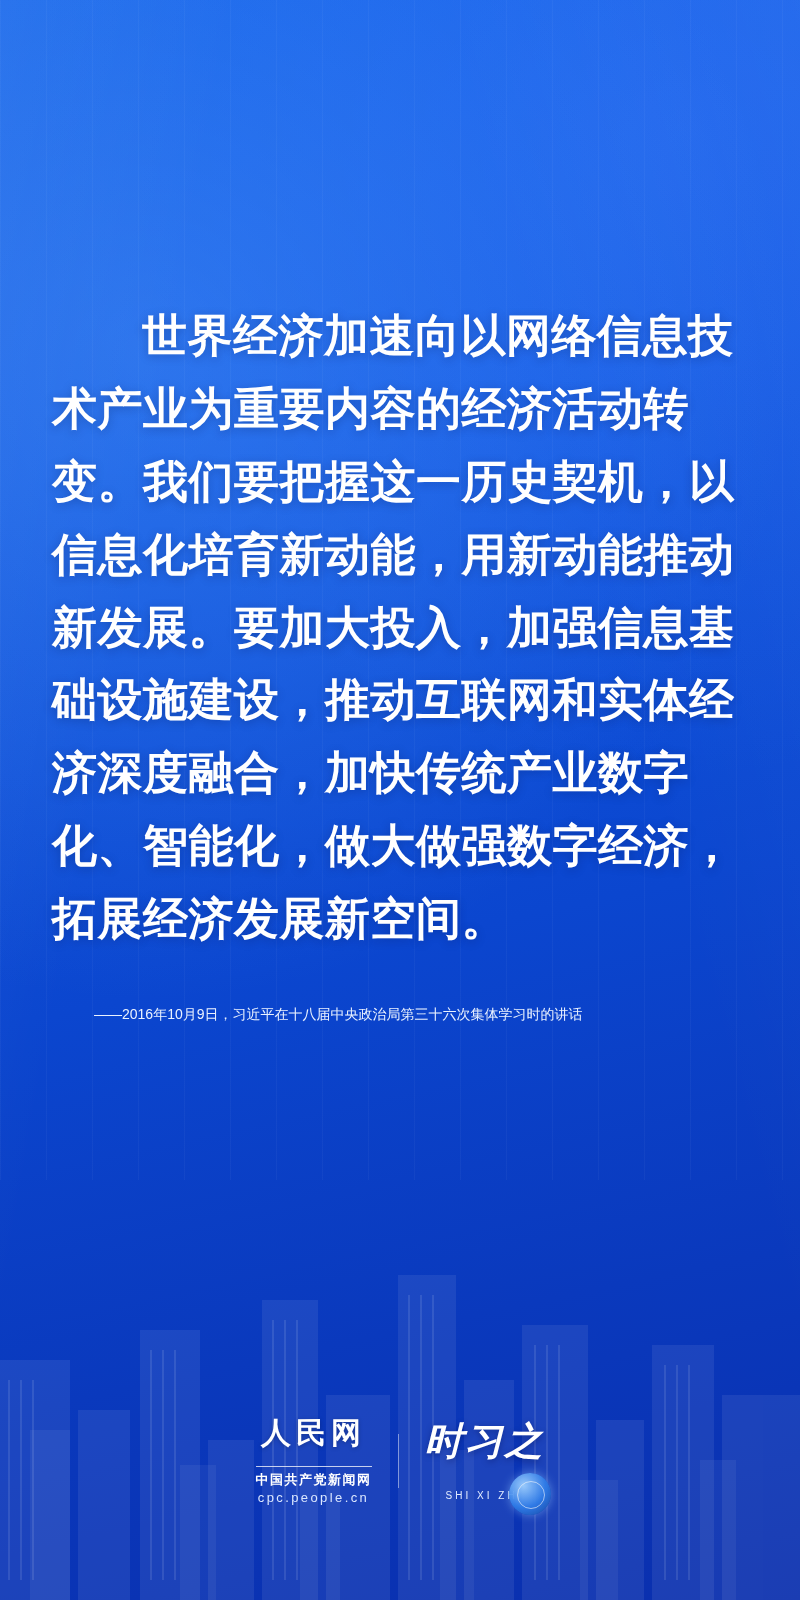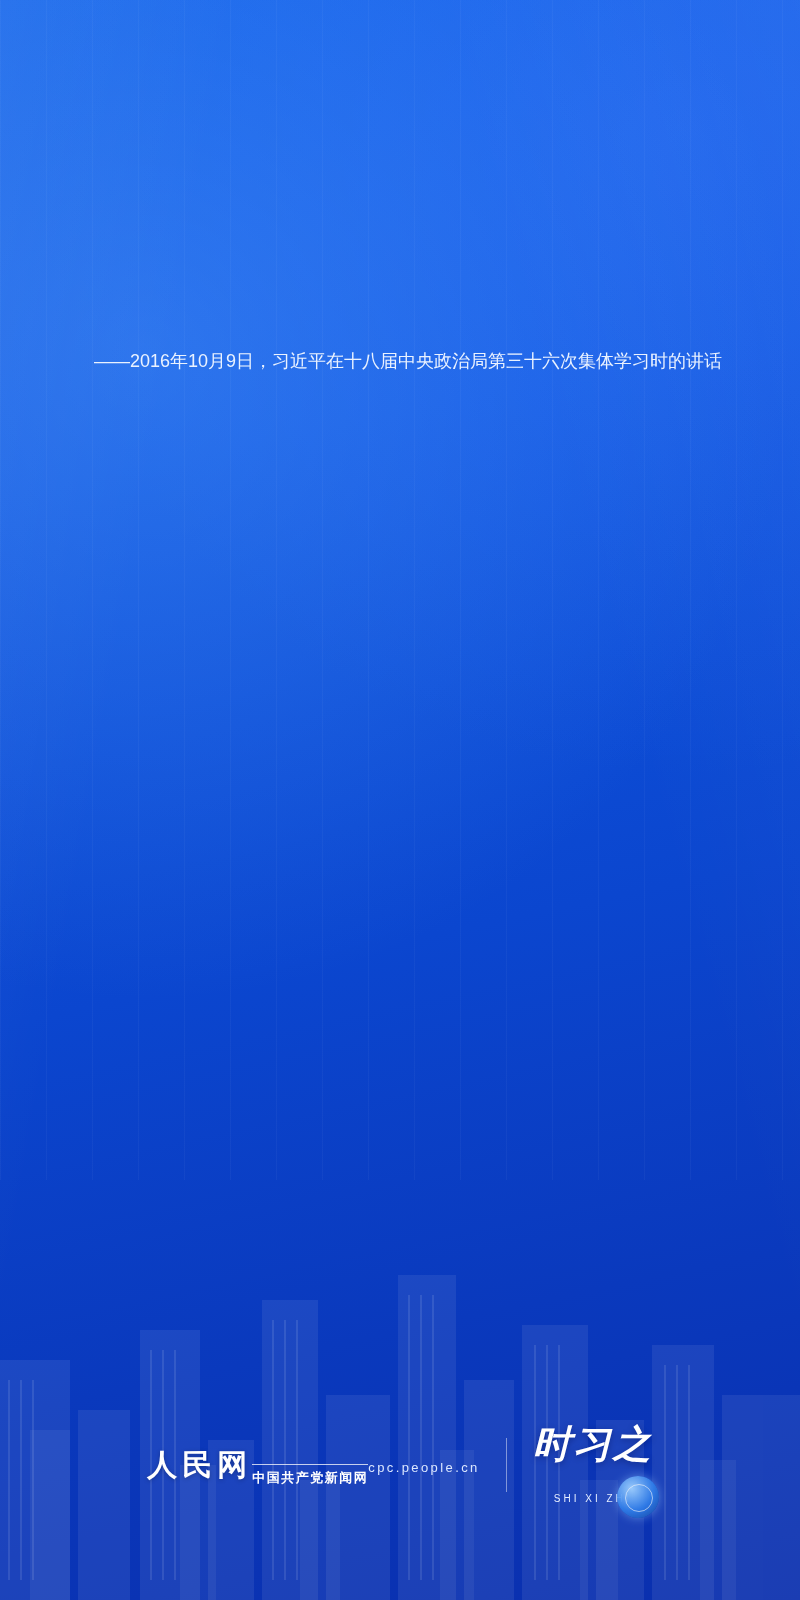--- a/index.html
+++ b/index.html
@@ -65,39 +65,39 @@
     font-weight: 700;
     letter-spacing: 0.5px;
     text-indent: 90px;
     text-shadow: 0 2px 10px rgba(0,20,80,0.28);
     margin: 0;
   }
 
   .attribution {
     margin-top: 46px;
     color: #eaf2ff;
-    font-size: 18px;
+    font-size: 14px;
     line-height: 1.75;
     text-indent: 42px;
     font-weight: 400;
   }
 
   
   .footer {
     position: absolute;
     left: 0; right: 0;
     bottom: 96px;
     display: flex;
     align-items: center;
     justify-content: center;
     gap: 26px;
   }
   .logo-people {
     display: flex;
-    flex-direction: row;
+    flex-direction: column;
     align-items: center;
     color: #ffffff;
     line-height: 1;
   }
   .logo-people .cn {
     font-size: 30px;
     font-weight: 700;
     letter-spacing: 5px;
     text-shadow: 0 1px 4px rgba(0,0,0,0.25);
   }
@@ -212,20 +212,21 @@
         <rect x="546" y="165" width="2" height="235"></rect>
         <rect x="558" y="165" width="2" height="235"></rect>
         <rect x="664" y="185" width="2" height="215"></rect>
         <rect x="676" y="185" width="2" height="215"></rect>
         <rect x="688" y="185" width="2" height="215"></rect>
       </g>
     </svg>
   </div>
 
   <div class="content">
+    <p class="quote">世界经济加速向以网络信息技术产业为重要内容的经济活动转变。我们要把握这一历史契机，以信息化培育新动能，用新动能推动新发展。要加大投入，加强信息基础设施建设，推动互联网和实体经济深度融合，加快传统产业数字化、智能化，做大做强数字经济，拓展经济发展新空间。</p>
     <p class="attribution">——2016年10月9日，习近平在十八届中央政治局第三十六次集体学习时的讲话</p>
   </div>
 
   <div class="footer">
     <div class="logo-people">
       <span class="cn">人民网</span>
       <span class="sub">中国共产党新闻网</span>
       <span class="dom">cpc.people.cn</span>
     </div>
     <div class="divider-v"></div>

